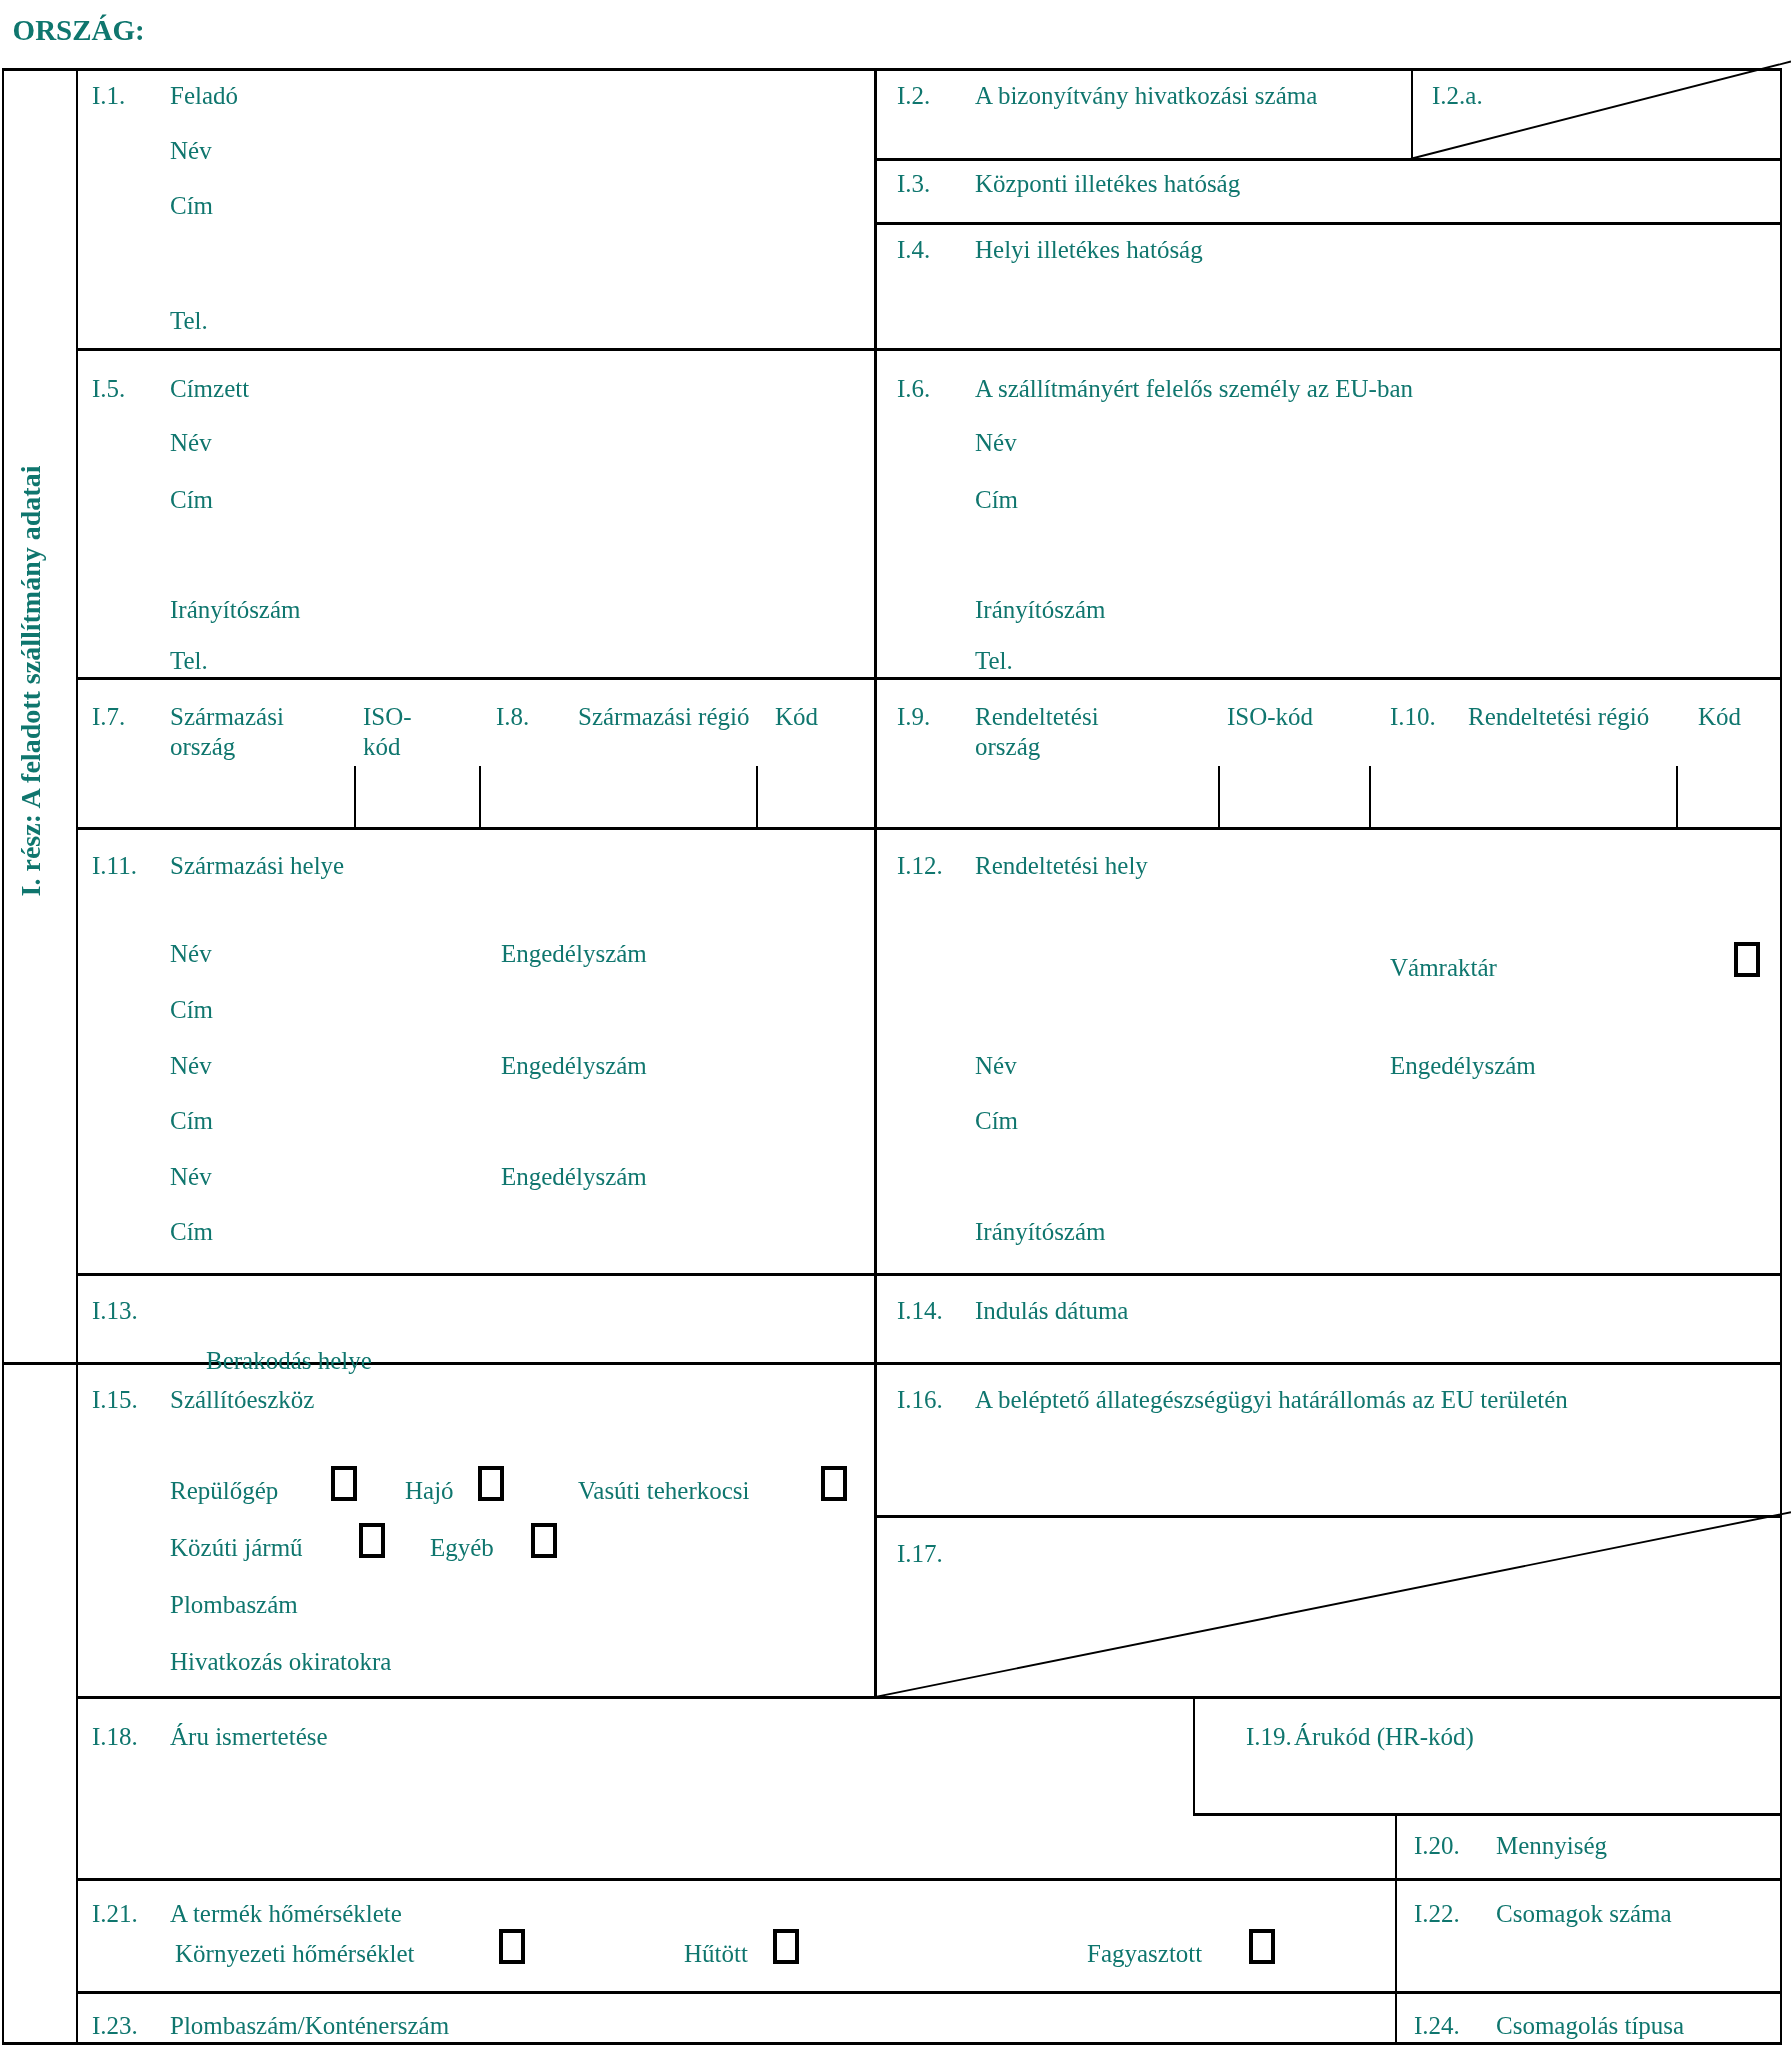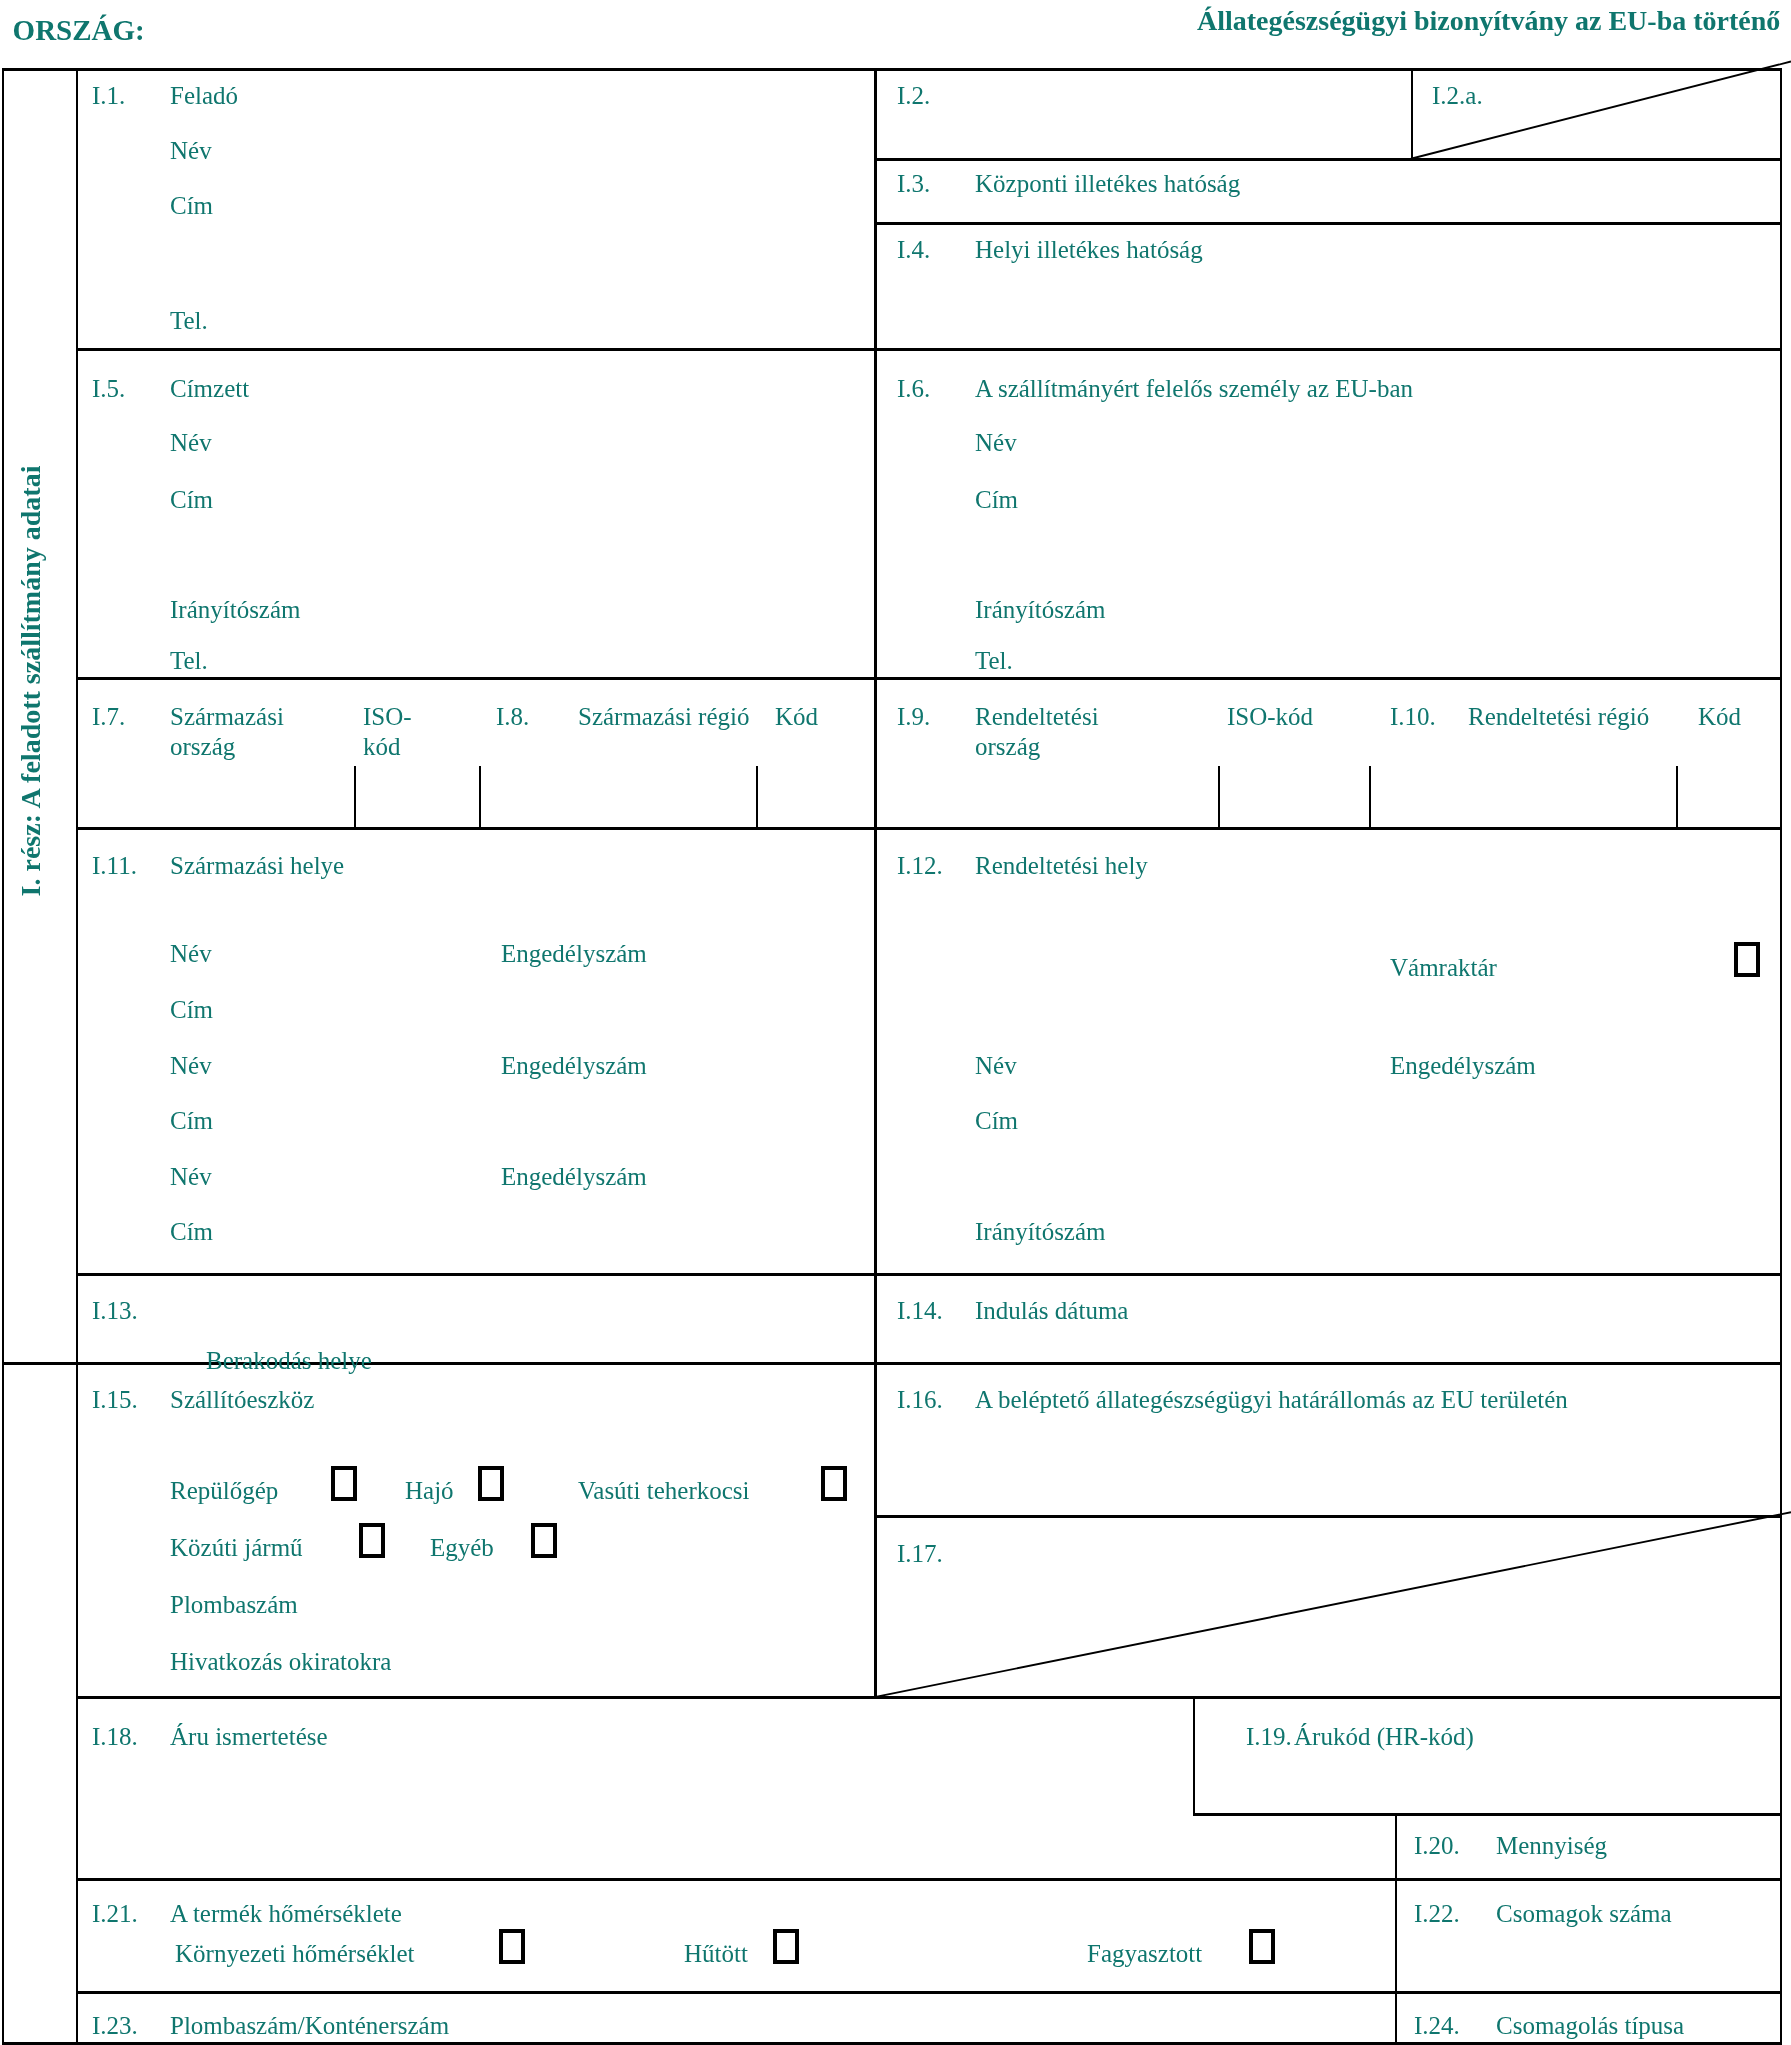--- a/index.html
+++ b/index.html
@@ -27,21 +27,20 @@
   }
   svg.overlay { position:absolute; left:0; top:0; pointer-events:none; }
 </style>
 </head>
 <body>
 
 <div class="canvas">
 
   <div class="country">ORSZÁG:</div>
   <div class="hdr-title">
-    <div>Állategészségügyi bizonyítvány az EU-ba történő</div>
   </div>
 
   <div class="sidebar-label">I. rész: A feladott szállítmány adatai</div>
 
   <div class="hl" style="left:1.9px;top:68px;width:1778px;"></div>
   <div class="hl3" style="left:874px;top:158px;width:906px;"></div>
   <div class="hl3" style="left:874px;top:222px;width:906px;"></div>
   <div class="hl" style="left:76px;top:348px;width:1705px;"></div>
   <div class="hl" style="left:76px;top:677px;width:1705px;"></div>
   <div class="hl" style="left:76px;top:827px;width:1705px;"></div>
@@ -74,20 +73,21 @@
     <line x1="1389" y1="2687" x2="2837" y2="2395" stroke="#000" stroke-width="3"></line>
   </svg>
 
   <span class="t" style="left:92px;top:81px;">I.1.</span>
   <span class="t" style="left:170px;top:81px;">Feladó</span>
   <span class="t" style="left:170px;top:136px;">Név</span>
   <span class="t" style="left:170px;top:191px;">Cím</span>
   <span class="t" style="left:170px;top:306px;">Tel.</span>
 
   <span class="t" style="left:897px;top:81px;">I.2.</span>
+  <span class="t wrap" style="left:975px;top:81px;width:354px;">A bizonyítvány hivatkozási száma</span>
   <span class="t" style="left:1432px;top:81px;">I.2.a.</span>
 
   <span class="t" style="left:897px;top:169px;">I.3.</span>
   <span class="t" style="left:975px;top:169px;">Központi illetékes hatóság</span>
 
   <span class="t" style="left:897px;top:235px;">I.4.</span>
   <span class="t" style="left:975px;top:235px;">Helyi illetékes hatóság</span>
 
   <span class="t" style="left:92px;top:374px;">I.5.</span>
   <span class="t" style="left:170px;top:374px;">Címzett</span>

